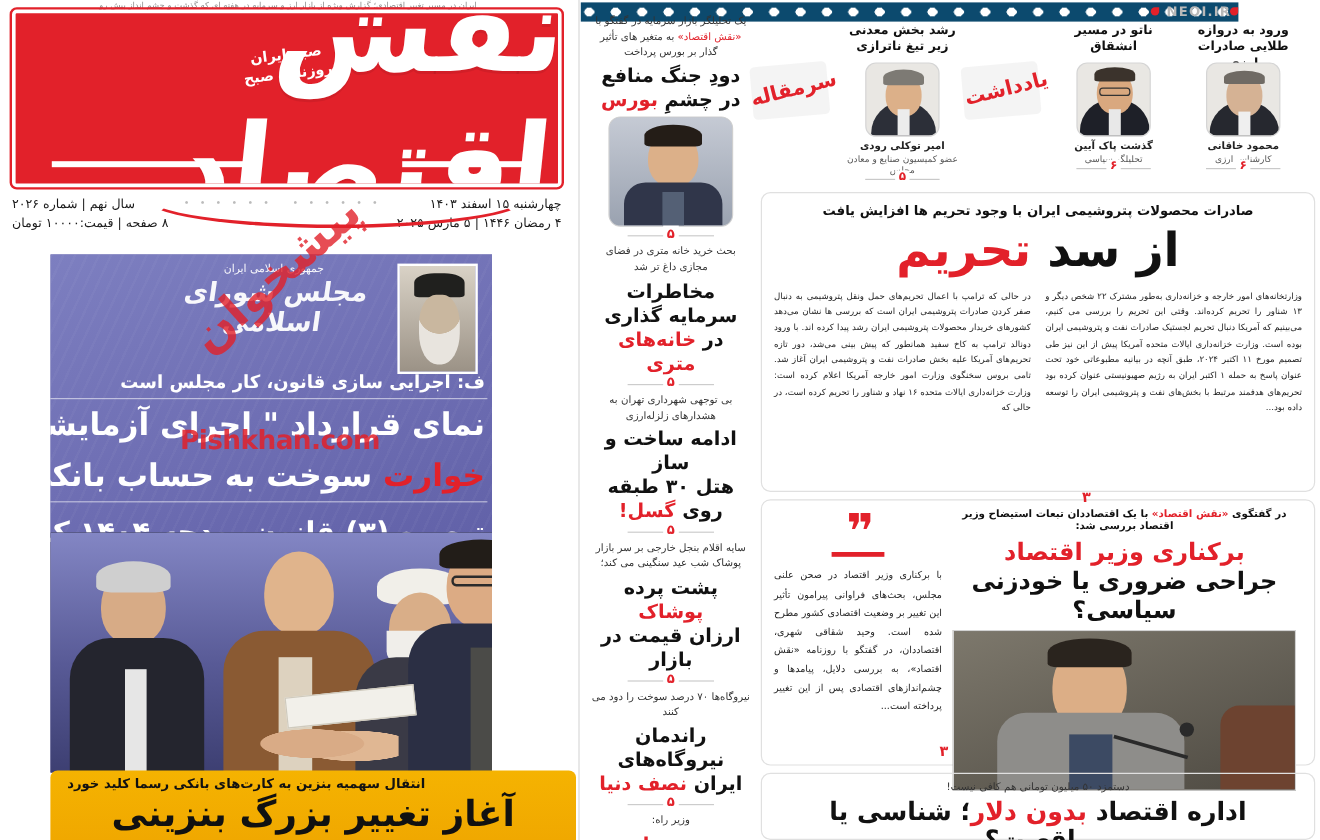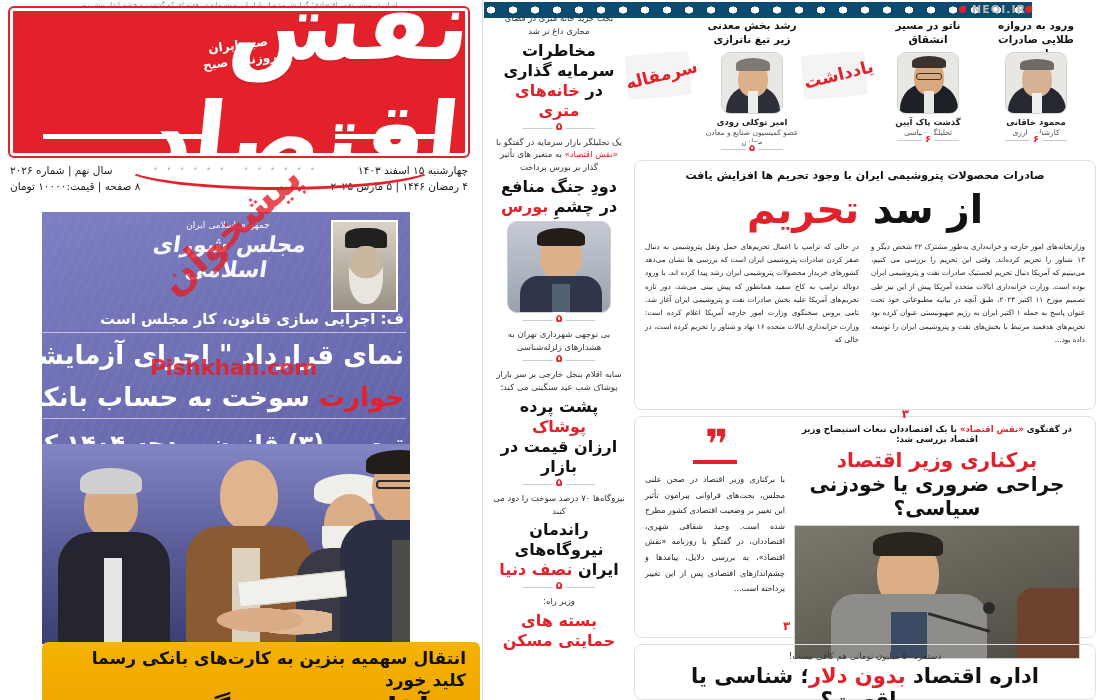--- a/index.html
+++ b/index.html
@@ -125,21 +125,21 @@
   .certificate { position:absolute; left:196px; bottom:42px; width:108px; height:26px;
     background:#f2f0ea; transform: rotate(-6deg); border:1px solid #cfcabd; }
 
   
   .ybanner {
     position:absolute; left: 42px; bottom: 0; width: 438px; height: 58px;
     background: linear-gradient(#f5b301,#f0a800);
     border-radius: 6px 6px 0 0;
     padding: 5px 14px 0; direction: rtl; overflow:hidden;
   }
-  .ybanner .kick { color:#111; font-size: 17px; font-weight:700; text-align:right; line-height:1.3; }
+  .ybanner .kick { color:#111; font-size: 11px; font-weight:700; text-align:left; line-height:1.3; }
   .ybanner .head { color:#111; font-size: 30px; font-weight:800; text-align:center; line-height:1.05; margin-top:2px;}
 
   
   .wm-pishkhan {
     position:absolute; left:150px; top:355px; color:#e2212a; font-size: 22px;
     font-weight:700; opacity:.85; letter-spacing:-.5px;
   }
   .wm-diag {
     position:absolute; left:150px; top:270px; color:#e2212a; font-size: 40px;
     font-weight:700; opacity:.8; transform: rotate(-42deg); transform-origin: left top;
@@ -481,48 +481,52 @@
     <div class="story3" style="left:150px;top:644px;">
       <div class="kick">دستمزد ۵۰ میلیون تومانی هم کافی نیست!</div>
       <div class="h3">
         <span>اداره اقتصاد </span><span class="red">بدون دلار</span><span>؛ شناسی یا واقعیت؟</span>
       </div>
     </div>
 
     <div class="midcol" style="left:0;">
 
       <div class="brief">
-        <div class="kick">بحث خرید خانه متری در فضای مجازی داغ تر شد</div>
-        <div class="head">
-          <div>مخاطرات سرمایه گذاری</div>
-          <div><span>در </span><span class="red">خانه‌های متری</span></div>
-        </div>
-        <span class="sep"></span>
-      </div>
-
-      <div class="brief">
         <div class="kick">
           <span>یک تحلیلگر بازار سرمایه در گفتگو با </span><span class="brand">«نقش اقتصاد»</span><span> به متغیر های تأثیر گذار بر بورس پرداخت</span>
         </div>
         <div class="head">
           <div>دودِ جنگ منافع</div>
           <div><span>در چشمِ </span><span class="red">بورس</span></div>
         </div>
         <div class="midphoto">
           <div style="position:absolute;inset:0;background:linear-gradient(#c5cad4,#9aa2b0);"></div>
           <div style="position:absolute;left:32px;top:10px;width:42px;height:48px;background:#dcb089;border-radius:50% 50% 45% 45%;"></div>
           <div style="position:absolute;left:29px;top:6px;width:48px;height:18px;background:#241d17;border-radius:50% 50% 12% 12%;"></div>
           <div style="position:absolute;left:12px;bottom:0;width:82px;height:36px;background:#30364a;border-radius:18px 18px 0 0;"></div>
           <div style="position:absolute;left:44px;bottom:0;width:18px;height:28px;background:#546075;"></div>
         </div>
         <span class="sep"></span>
       </div>
 
       <div class="brief">
-        <div class="kick">بی توجهی شهرداری تهران به هشدارهای زلزله‌شناسی</div>
+        <div class="kick">بحث خرید خانه متری در فضای مجازی داغ تر شد</div>
+        <div class="head">
+          <div>مخاطرات سرمایه گذاری</div>
+          <div><span>در </span><span class="red">خانه‌های متری</span></div>
+        </div>
+        <span class="sep"></span>
+      </div>
+
+      <div class="brief">
+        <div class="kick">بی توجهی شهرداری تهران به هشدارهای زلزله‌ارزی</div>
+        <div class="head">
+          <div>ادامه ساخت و ساز</div>
+          <div><span>هتل ۳۰ طبقه روی </span><span class="red">گسل!</span></div>
+        </div>
         <span class="sep"></span>
       </div>
 
       <div class="brief">
         <div class="kick">سایه اقلام بنجل خارجی بر سر بازار پوشاک شب عید سنگینی می کند؛</div>
         <div class="head">
           <div><span>پشت پرده</span> <span class="red">پوشاک</span></div>
           <div>ارزان قیمت در بازار</div>
         </div>
         <span class="sep"></span>

